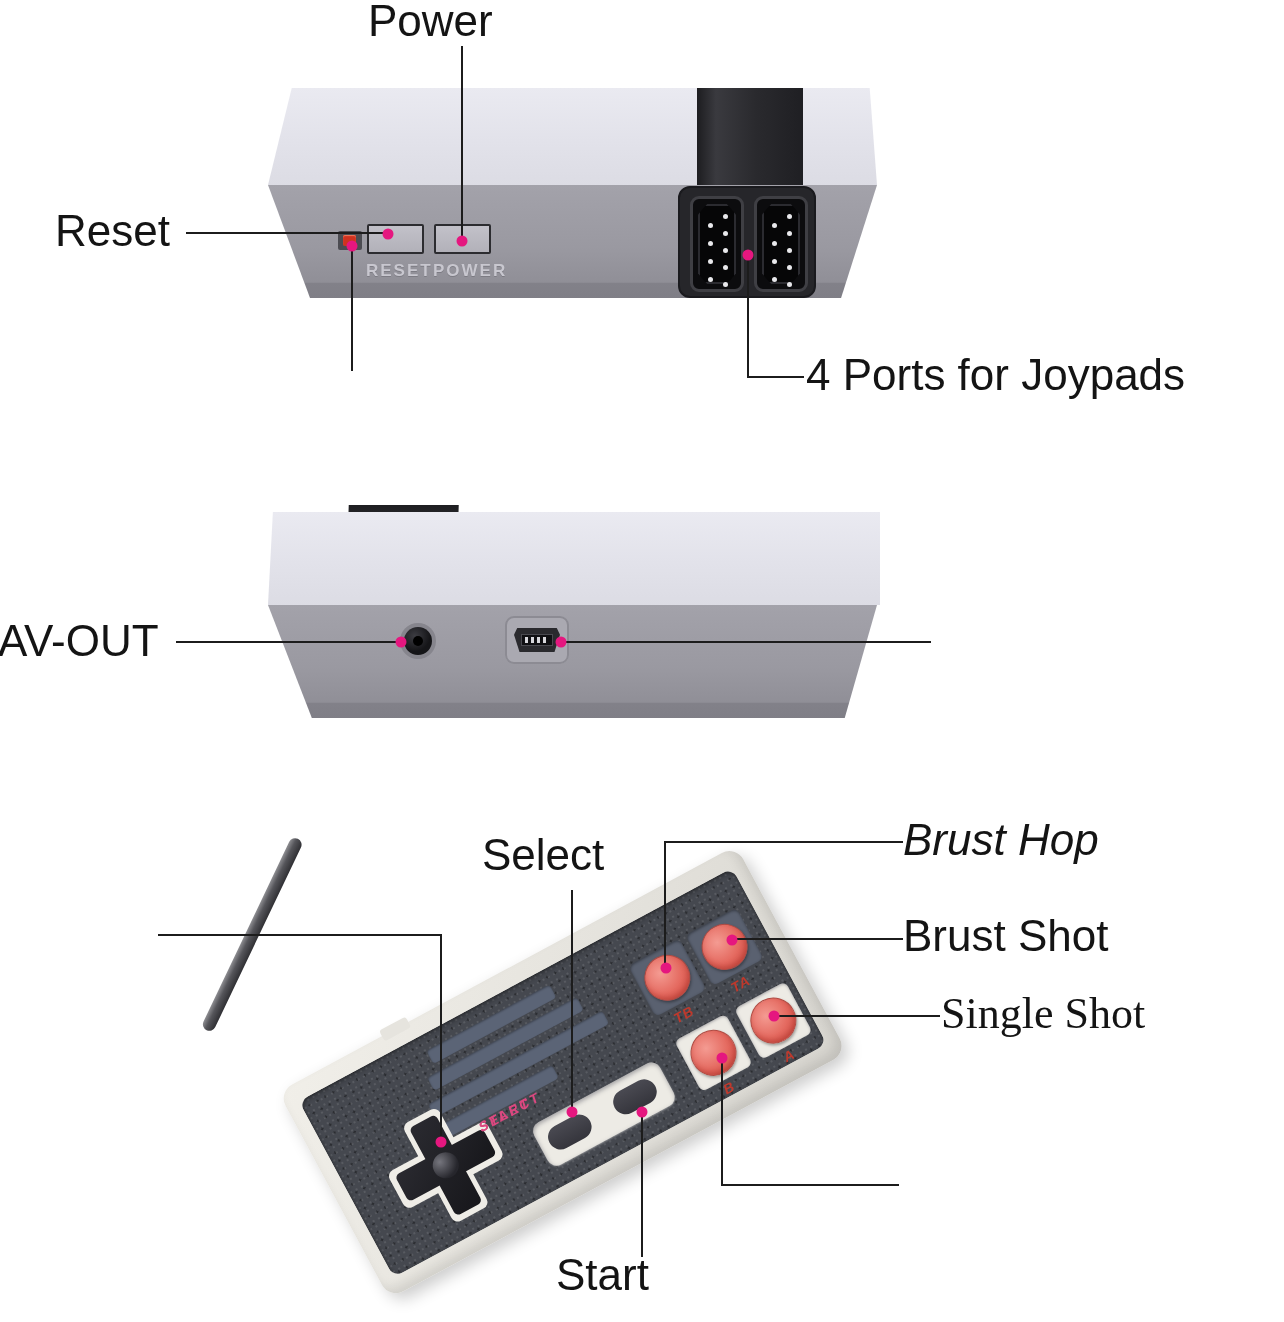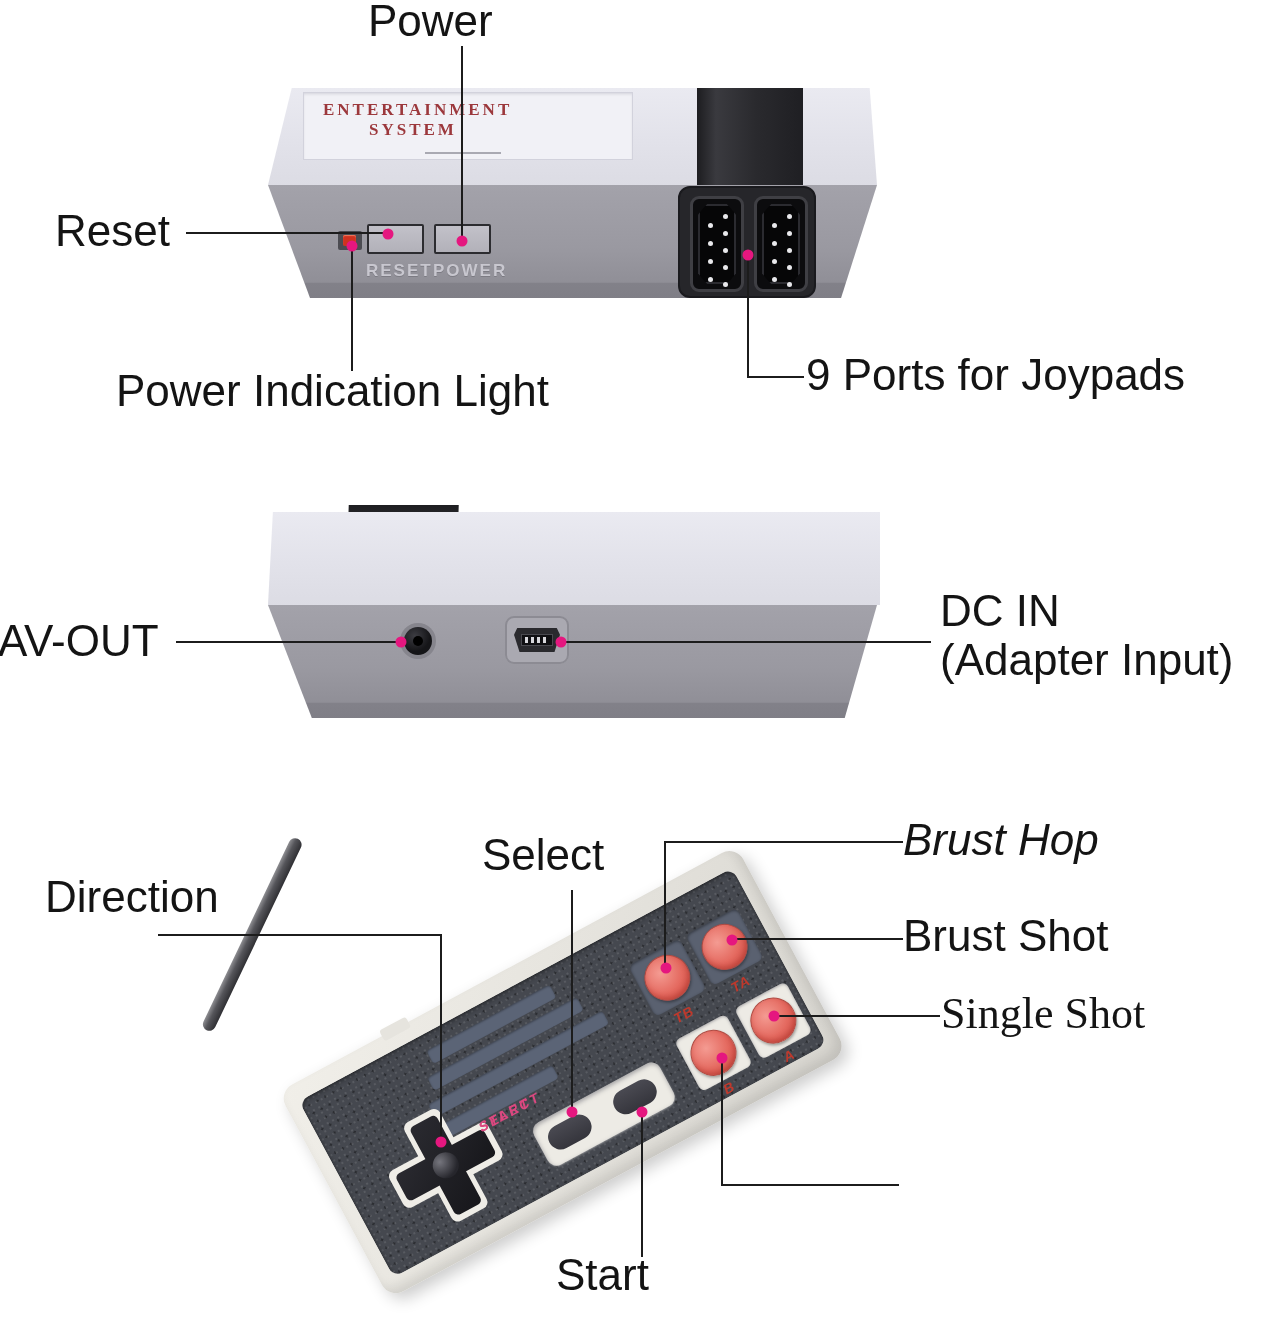--- a/index.html
+++ b/index.html
@@ -73,25 +73,20 @@
 </style>
 </head>
 <body>
 
 <div id="stage" style="--dot-color: #e5177f; --line-color: #1c1c1c;">
 
   <div style="left:0;top:0;width:1284px;height:460px;">
 
     <div class="con-top" style="left:268px;top:88px;width:609px;height:97px;clip-path:polygon(3.9% 0,98.8% 0,100% 100%,0 100%);"></div>
 
-    <div class="tray" style="left:303px;top:92px;width:330px;height:68px;">
-      <div class="brand" style="left:20px;top:8px;">ENTERTAINMENT</div>
-      <div class="brand" style="left:66px;top:28px;">SYSTEM</div>
-      <div style="left:122px;top:60px;width:76px;height:2px;background:#a9a9b2;"></div>
-    </div>
 
     <div class="cart" style="left:697px;top:88px;width:106px;height:99px;"></div>
 
     <div class="con-band" style="left:268px;top:185px;width:609px;height:113px;clip-path:polygon(0 0,100% 0,94.1% 100%,6.9% 100%);"></div>
 
     <div style="left:338px;top:231px;width:24px;height:19px;background:#4c4c52;border-radius:2px;">
       <div style="left:5px;top:4px;width:13px;height:11px;background:#d03220;border-radius:2px;box-shadow:inset 0 1px 1px #f07a60;"></div>
     </div>
 
     <div class="btn" style="left:367px;top:224px;width:57px;height:30px;"></div>
@@ -216,29 +211,23 @@
   <div class="dot" style="left:572px;top:1112px;"></div>
   <div class="dot" style="left:642px;top:1112px;"></div>
   <div class="dot" style="left:441px;top:1142px;"></div>
   <div class="dot" style="left:666px;top:968px;"></div>
   <div class="dot" style="left:732px;top:940px;"></div>
   <div class="dot" style="left:722px;top:1058px;"></div>
   <div class="dot" style="left:774px;top:1016px;"></div>
 
   <div class="lbl" style="left:368px;top:-4px;">Power</div>
   <div class="lbl" style="left:55px;top:206px;">Reset</div>
-  <div class="lbl" style="left:116px;top:366px;">Power Indication Light</div>
-  <div class="lbl" style="left:806px;top:350px;">9 Ports for Joypads</div>
+  <div class="lbl" style="left:806px;top:350px;">4 Ports for Joypads</div>
   <div class="lbl" style="left:-2px;top:616px;">AV-OUT</div>
-  <div style="left:940px;top:586px;">
-    <div class="lbl" style="position:relative;">DC IN</div>
-    <div class="lbl" style="position:relative;">(Adapter Input)</div>
-  </div>
   <div class="lbl" style="left:482px;top:830px;">Select</div>
   <div style="left:45px;top:872px;">
-    <div class="lbl" style="position:relative;">Direction</div>
   </div>
   <div class="lbl" style="left:903px;top:815px;font-style:italic;">Brust Hop</div>
   <div class="lbl" style="left:903px;top:911px;">Brust Shot</div>
   <div class="lbl" style="left:941px;top:989px;font-family:Liberation Serif, serif;">Single Shot</div>
   <div class="lbl" style="left:556px;top:1250px;">Start</div>
 
 </div>
 
 </body></html>

